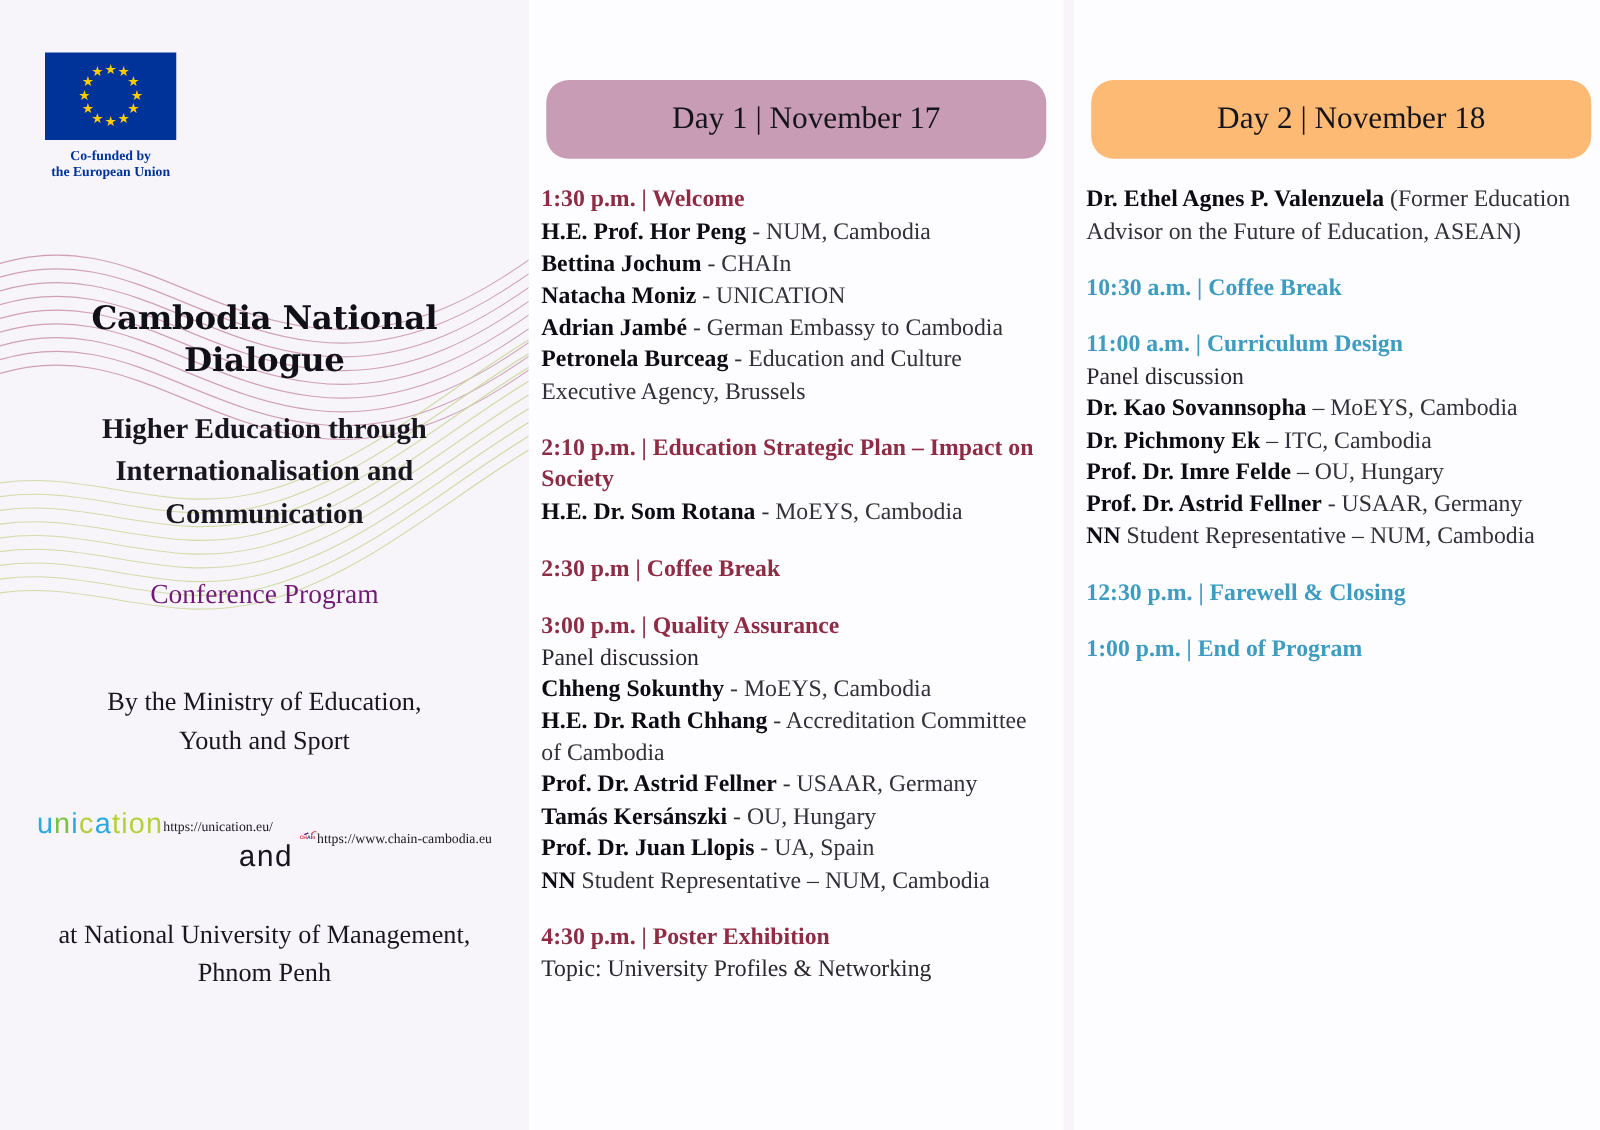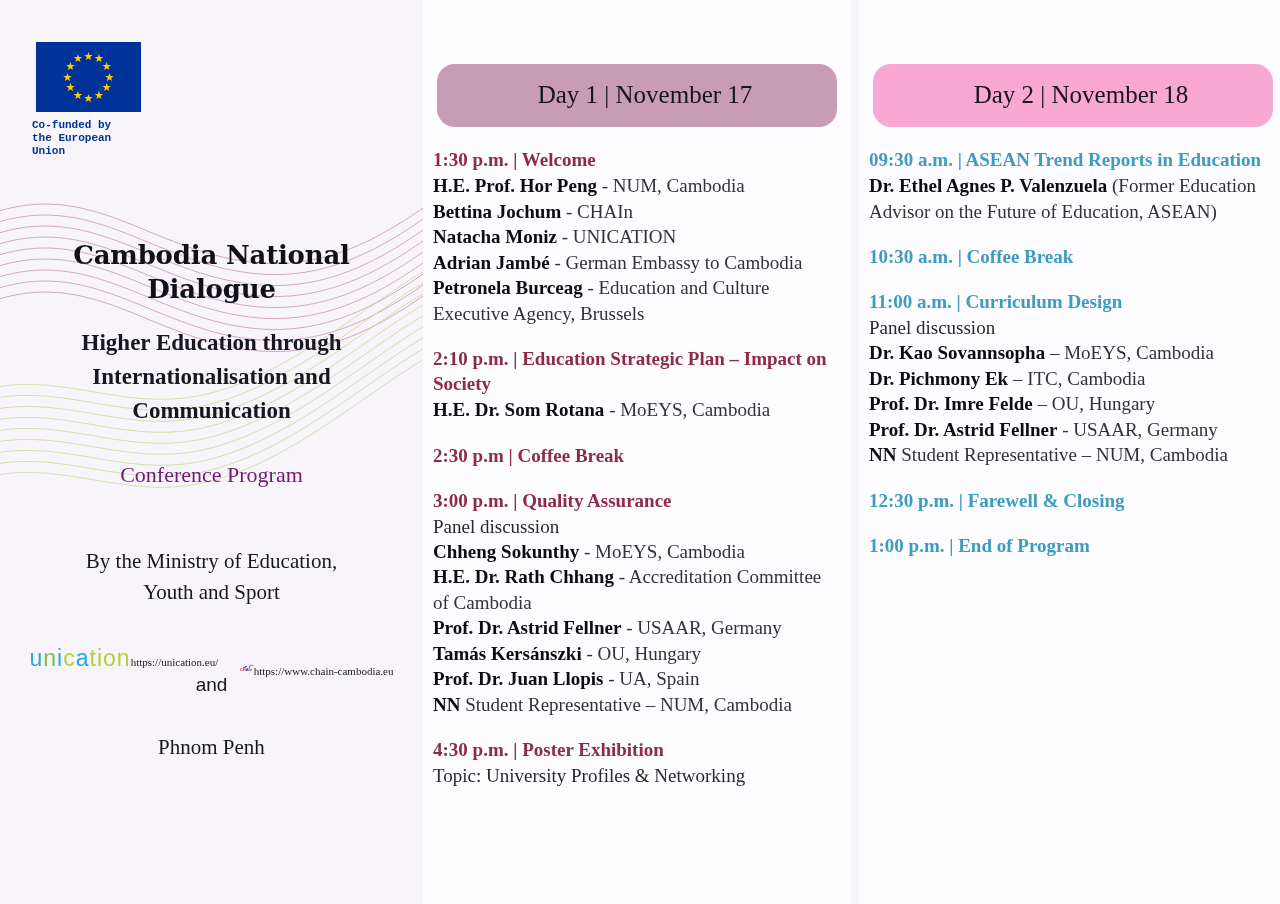--- a/index.html
+++ b/index.html
@@ -72,26 +72,26 @@
     position: absolute;
     color: #ffcc00;
     font-size: 11px;
     line-height: 11px;
     width: 11px;
     height: 11px;
     text-align: center;
   }
   .eu-caption {
     margin-top: 7px;
-    font-family: Liberation Mono, monospace;
+    font-family: Liberation Serif, serif;
     font-weight: bold;
     font-size: 11px;
     line-height: 13px;
     color: #003399;
-    text-align: left;
+    text-align: center;
     width: 113px;
   }
 
   
   .left-content {
     position: relative;
     z-index: 2;
     padding-top: 238px;
     text-align: center;
     padding-left: 26px;
@@ -144,22 +144,22 @@
     justify-content: center;
     gap: 6px;
   }
   .logo-cell {
     display: flex;
     flex-direction: row;
     align-items: center;
     width: 155px;
   }
   .logo-and {
-    font-family: Liberation Sans, sans-serif;
-    font-size: 19px;
+    font-family: Liberation Mono, monospace;
+    font-size: 24px;
     color: #18161e;
     padding-top: 44px;
     width: 42px;
     text-align: center;
   }
   .logo-url {
     font-family: "Liberation Serif", serif;
     font-size: 11px;
     color: #1a1820;
     margin-top: 6px;
@@ -180,21 +180,21 @@
     margin: 64px 14px 0 14px;
     border-radius: 18px;
     text-align: center;
     font-family: "Liberation Serif", serif;
     font-size: 25px;
     line-height: 28px;
     padding: 17px 10px 18px 26px;
     color: #15131b;
   }
   .pill-day1 { background: #c89cb4; }
-  .pill-day2 { background: #f9a8d4; }
+  .pill-day2 { background: #fdba74; }
 
   .sessions {
     padding: 20px 16px 0 10px;
   }
   .session { margin-bottom: 20px; }
   .session:last-child { margin-bottom: 0; }
 
   .sess-head {
     font-family: "Liberation Serif", serif;
     font-weight: bold;
@@ -366,20 +366,21 @@
             <text x="36" y="66" font-family="Liberation Sans, sans-serif" font-size="40" font-weight="bold" fill="#cf2a34">H</text>
             <text x="66" y="66" font-family="Liberation Sans, sans-serif" font-size="40" font-weight="bold" fill="#2b2f86">A</text>
             <text x="94" y="66" font-family="Liberation Sans, sans-serif" font-size="40" font-weight="bold" fill="#2b2f86">I</text>
             <text x="106" y="66" font-family="Liberation Sans, sans-serif" font-size="40" font-weight="bold" fill="#cf2a34">n</text>
           </svg>
           <div class="logo-url">https://www.chain-cambodia.eu</div>
         </div>
       </div>
 
       <div class="conf-venue">
+        <div>at National University of Management,</div>
         <div>Phnom Penh</div>
       </div>
     </div>
   </div>
 
   <div class="col-day day1" id="col-day1">
     <div class="day-pill pill-day1">Day 1 | November 17</div>
     <div class="sessions" id="sessions-day1">
         <div class="session">
           <div class="sess-head">1:30 p.m. | Welcome</div>
@@ -412,21 +413,20 @@
         </div>
       </div>
   </div>
 
   <div class="col-gap"></div>
 
   <div class="col-day day2" id="col-day2">
     <div class="day-pill pill-day2">Day 2 | November 18</div>
     <div class="sessions" id="sessions-day2">
         <div class="session">
-          <div class="sess-head">09:30 a.m. | ASEAN Trend Reports in Education</div>
           <div class="sess-line"><b>Dr. Ethel Agnes P. Valenzuela</b><span> (Former Education Advisor on the Future of Education, ASEAN)</span></div>
         </div>
         <div class="session">
           <div class="sess-head">10:30 a.m. | Coffee Break</div>
         </div>
         <div class="session">
           <div class="sess-head">11:00 a.m. | Curriculum Design</div>
           <div class="sess-note">Panel discussion</div>
           <div class="sess-line"><b>Dr. Kao Sovannsopha</b><span> – MoEYS, Cambodia</span></div>
           <div class="sess-line"><b>Dr. Pichmony Ek</b><span> – ITC, Cambodia</span></div>

